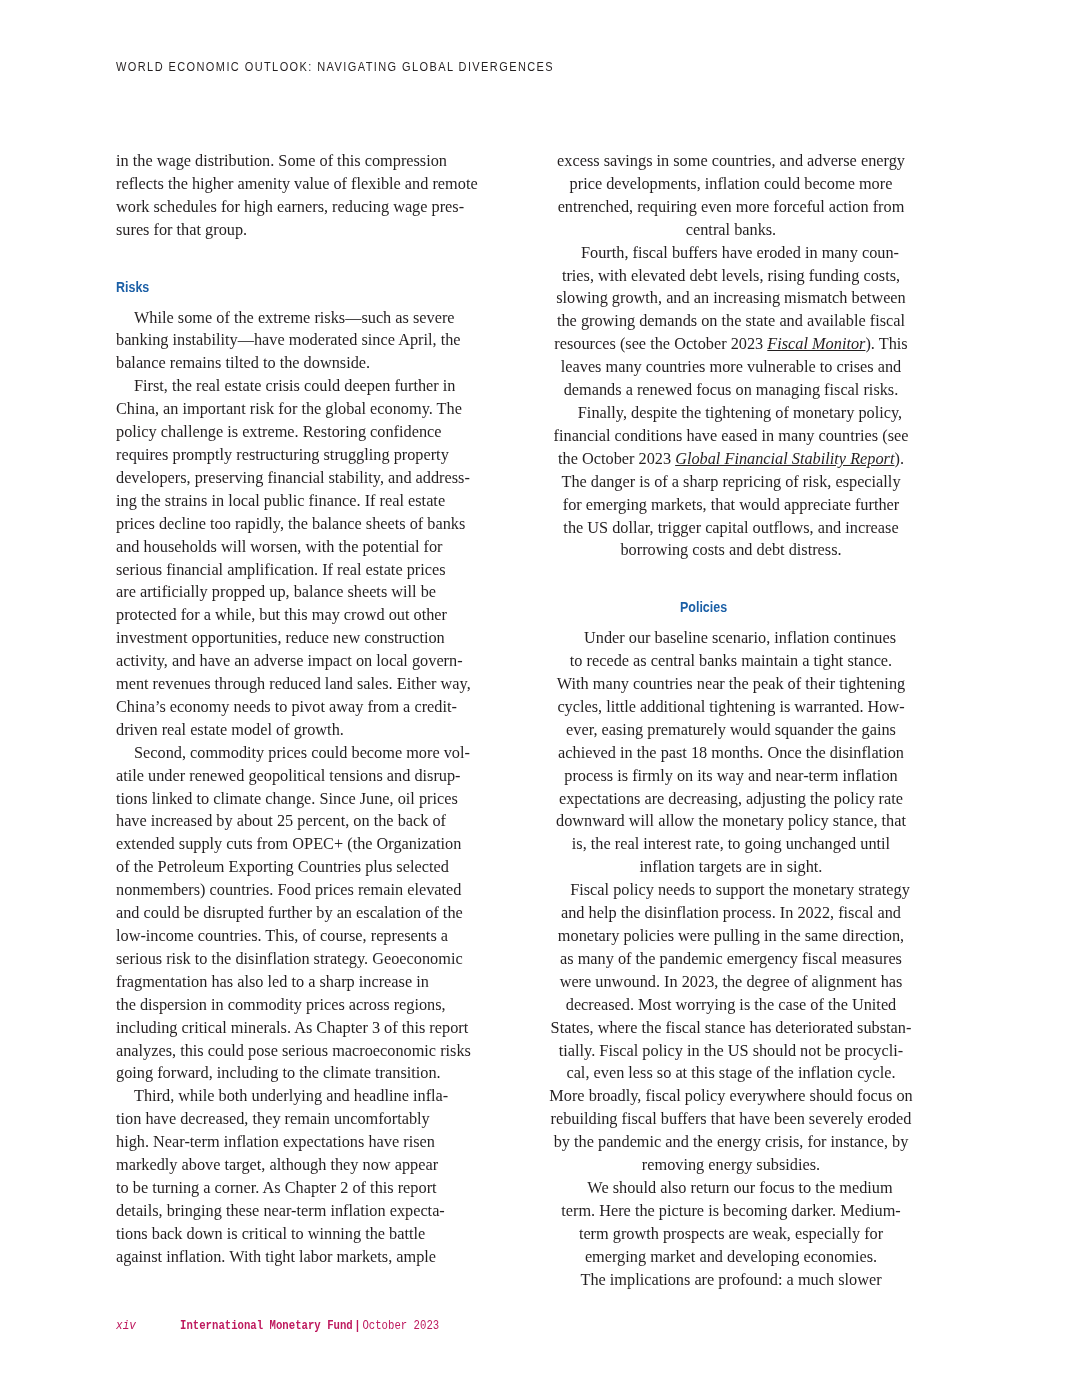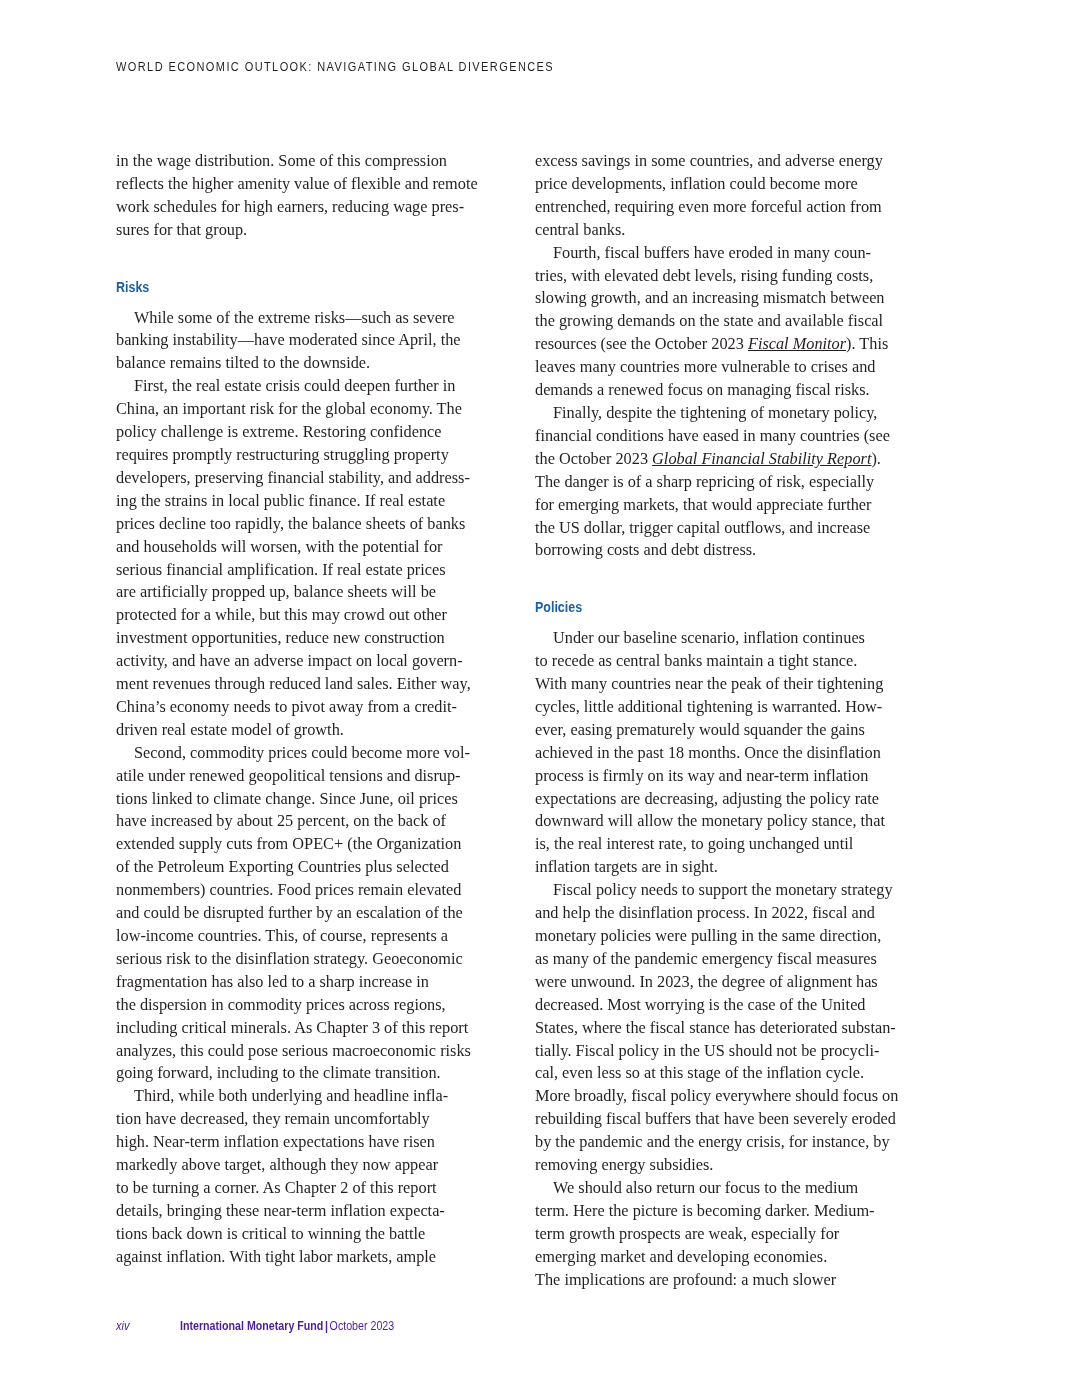--- a/index.html
+++ b/index.html
@@ -29,21 +29,21 @@
     .column {
       position: absolute;
       top: 150px;
       width: 392px;
       font-family: "Liberation Serif", serif;
       font-size: 16.3px;
       line-height: 22.9px;
       color: #231f20;
     }
     .col-left { left: 116px; }
-    .col-right { left: 535px; }
+    .col-right { left: 535px; text-align: center; }
     .column .line {
       display: block;
       white-space: nowrap;
     }
     .column .line.indent { padding-left: 18px; }
     .section-heading {
       font-family: "Liberation Sans", sans-serif;
       font-weight: bold;
       font-size: 14.5px;
       color: #1b5fa6;
@@ -52,23 +52,23 @@
       line-height: 22.9px;
       margin: 0;
     }
     .gap-before-heading { height: 34px; }
     .gap-after-heading { height: 8px; }
     i { font-style: italic; text-decoration: underline; }
     .footer {
       position: absolute;
       left: 116px;
       top: 1318px;
-      font-family: Liberation Sans, sans-serif;
+      font-family: Liberation Mono, monospace;
       font-size: 13px;
-      color: #4c1d95;
+      color: #be185d;
       white-space: nowrap;
     }
     .footer .folio {
       font-style: italic;
       display: inline-block;
       width: 64px;
       transform: scaleX(0.85);
       transform-origin: left center;
     }
     .footer .pub-wrap {

